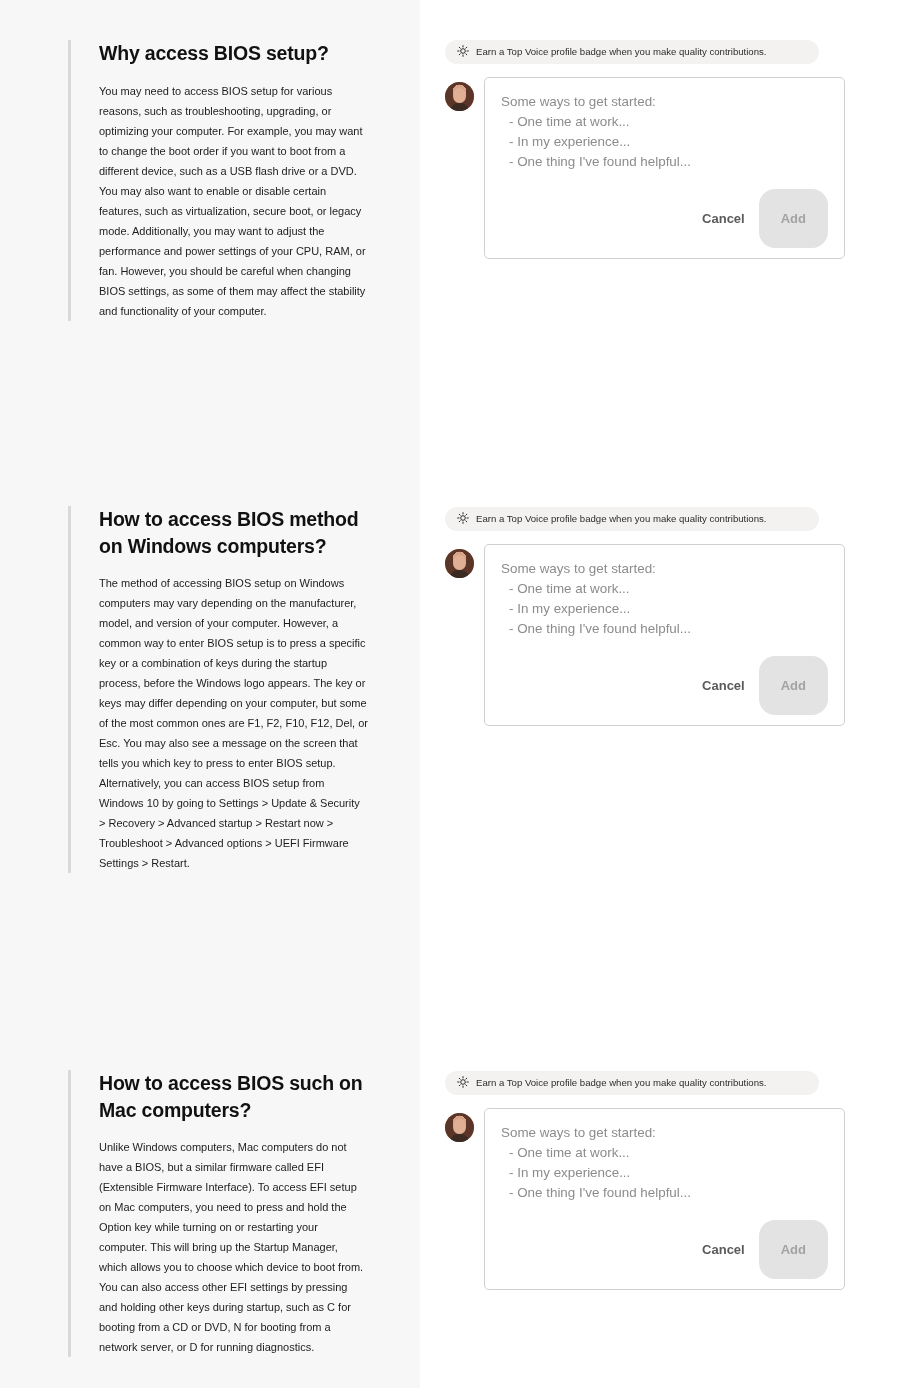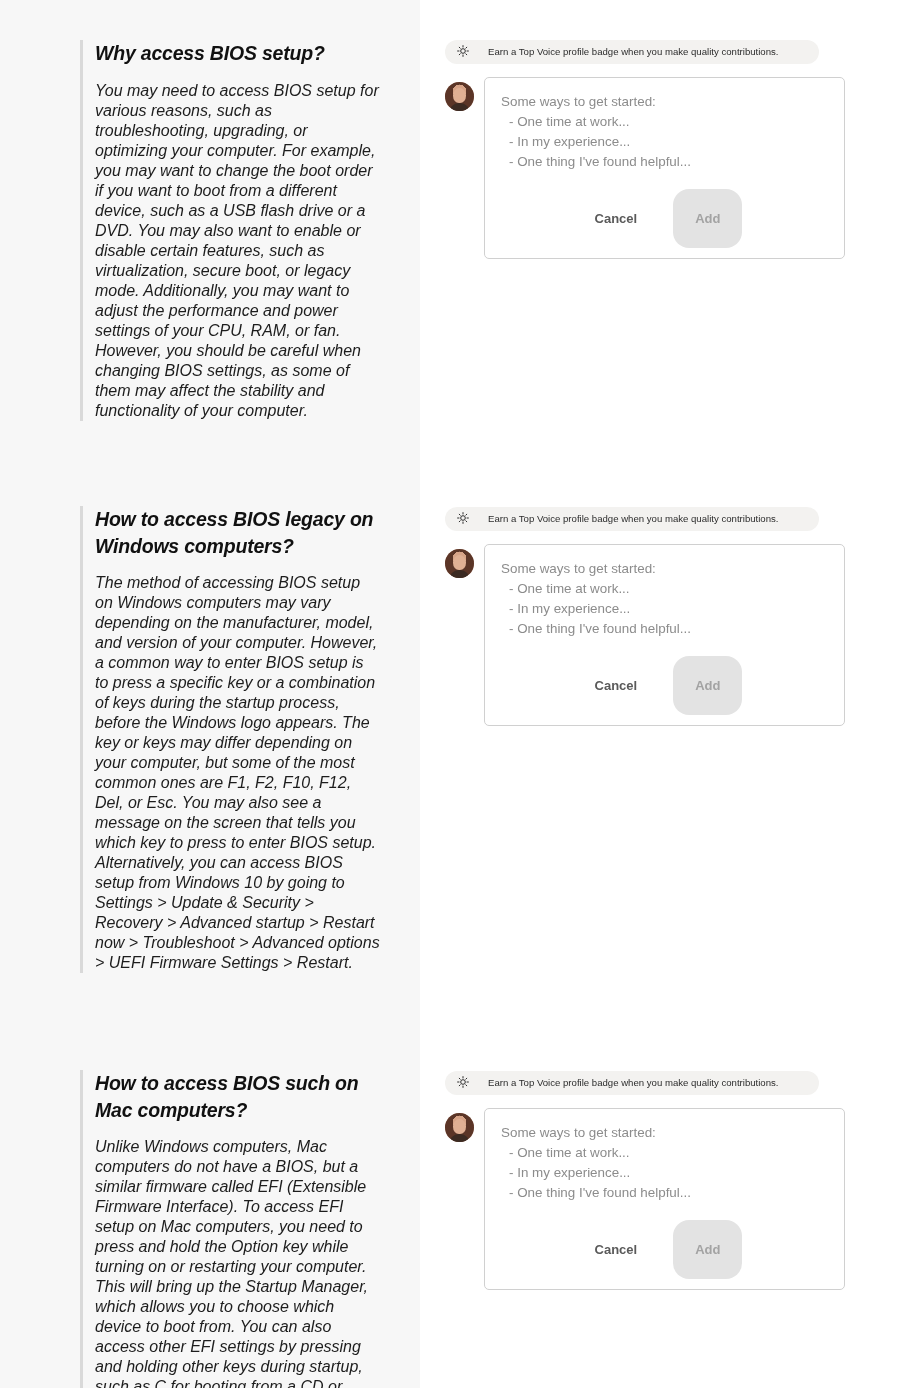--- a/index.html
+++ b/index.html
@@ -26,48 +26,47 @@
     position: absolute;
     left: 420px; top: 0;
     width: 486px;
     height: 1388px;
     background: #ffffff;
   }
 
   
   .section {
     position: absolute;
-    left: 80px;
+    left: 68px;
     width: 300px;
     border-left: 3px solid #d9d9d9;
-    padding-left: 12px;
-    font-style: italic;
+    padding-left: 28px;
   }
   .section h2 {
     margin: 0 0 14px 0;
     font-size: 19.5px;
     line-height: 26.5px;
     font-weight: bold;
     color: #111111;
     letter-spacing: -0.2px;
   }
   .section p {
     margin: 0;
-    font-size: 16px;
+    font-size: 11px;
     line-height: 20px;
     color: #1d1d1d;
   }
 
   
   .comment-block { position: absolute; left: 25px; width: 400px; }
 
   .badge-pill {
     display: flex;
     align-items: center;
-    gap: 19px;
+    gap: 7px;
     height: 24px;
     background: #f3f2f0;
     border-radius: 12px;
     padding: 0 12px;
     width: 374px;
   }
   .badge-pill .pill-text {
     font-size: 9.6px;
     color: #2c2c2c;
     line-height: 12px;
@@ -118,23 +117,23 @@
     padding: 14px 16px 10px 16px;
     display: flex;
     flex-direction: column;
   }
   .placeholder { color: #8c8c8c; font-size: 13.4px; line-height: 20px; }
   .placeholder .line-indent { padding-left: 8px; }
 
   .composer-actions {
     margin-top: auto;
     display: flex;
-    justify-content: center;
+    justify-content: flex-end;
     align-items: center;
-    gap: 28px;
+    gap: 6px;
     padding-top: 10px;
   }
   .btn-cancel {
     background: transparent;
     border: none;
     font-family: "Liberation Sans", sans-serif;
     font-size: 13px;
     font-weight: bold;
     color: #5a5a5a;
     padding: 6px 8px;
@@ -159,21 +158,21 @@
 <div class="page">
 
   <div class="left-pane">
 
     <div class="section" style="top:40px;">
       <h2>Why access BIOS setup?</h2>
       <p>You may need to access BIOS setup for various reasons, such as troubleshooting, upgrading, or optimizing your computer. For example, you may want to change the boot order if you want to boot from a different device, such as a USB flash drive or a DVD. You may also want to enable or disable certain features, such as virtualization, secure boot, or legacy mode. Additionally, you may want to adjust the performance and power settings of your CPU, RAM, or fan. However, you should be careful when changing BIOS settings, as some of them may affect the stability and functionality of your computer.</p>
     </div>
 
     <div class="section" style="top:506px;">
-      <h2>How to access BIOS legacy on Windows computers?</h2>
+      <h2>How to access BIOS method on Windows computers?</h2>
       <p>The method of accessing BIOS setup on Windows computers may vary depending on the manufacturer, model, and version of your computer. However, a common way to enter BIOS setup is to press a specific key or a combination of keys during the startup process, before the Windows logo appears. The key or keys may differ depending on your computer, but some of the most common ones are F1, F2, F10, F12, Del, or Esc. You may also see a message on the screen that tells you which key to press to enter BIOS setup. Alternatively, you can access BIOS setup from Windows 10 by going to Settings &gt; Update &amp; Security &gt; Recovery &gt; Advanced startup &gt; Restart now &gt; Troubleshoot &gt; Advanced options &gt; UEFI Firmware Settings &gt; Restart.</p>
     </div>
 
     <div class="section" style="top:1070px;">
       <h2>How to access BIOS such on Mac computers?</h2>
       <p>Unlike Windows computers, Mac computers do not have a BIOS, but a similar firmware called EFI (Extensible Firmware Interface). To access EFI setup on Mac computers, you need to press and hold the Option key while turning on or restarting your computer. This will bring up the Startup Manager, which allows you to choose which device to boot from. You can also access other EFI settings by pressing and holding other keys during startup, such as C for booting from a CD or DVD, N for booting from a network server, or D for running diagnostics.</p>
     </div>
 
   </div>
 

